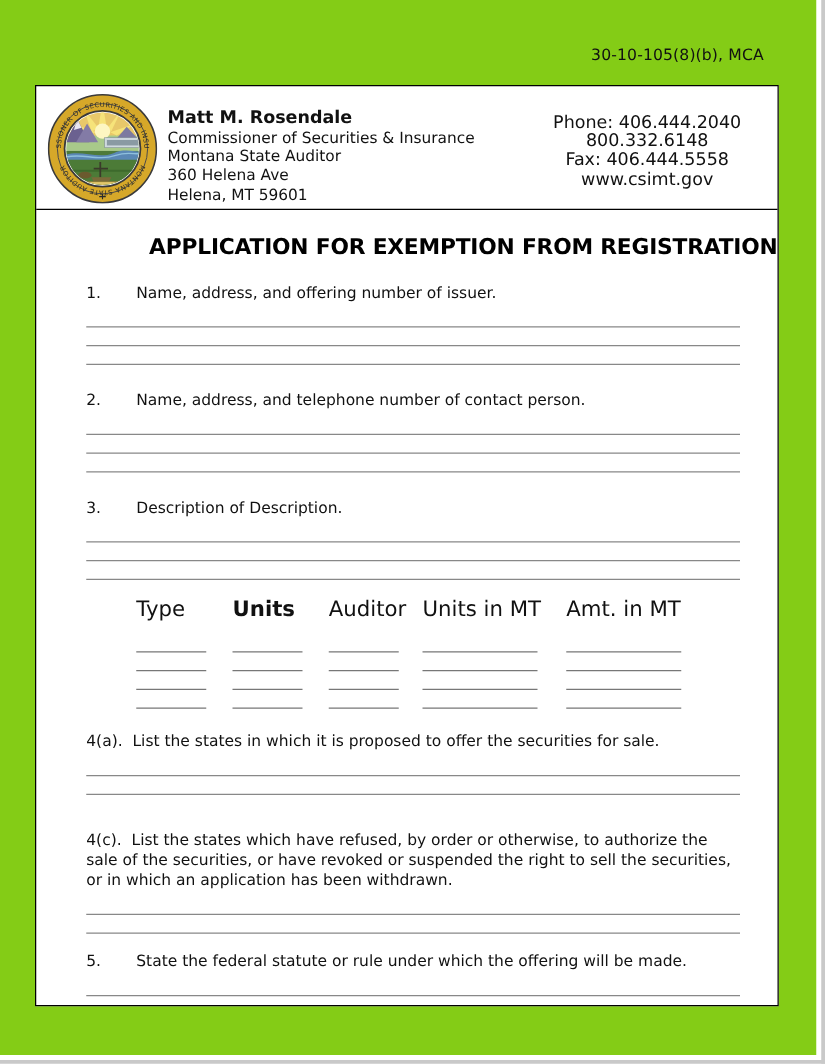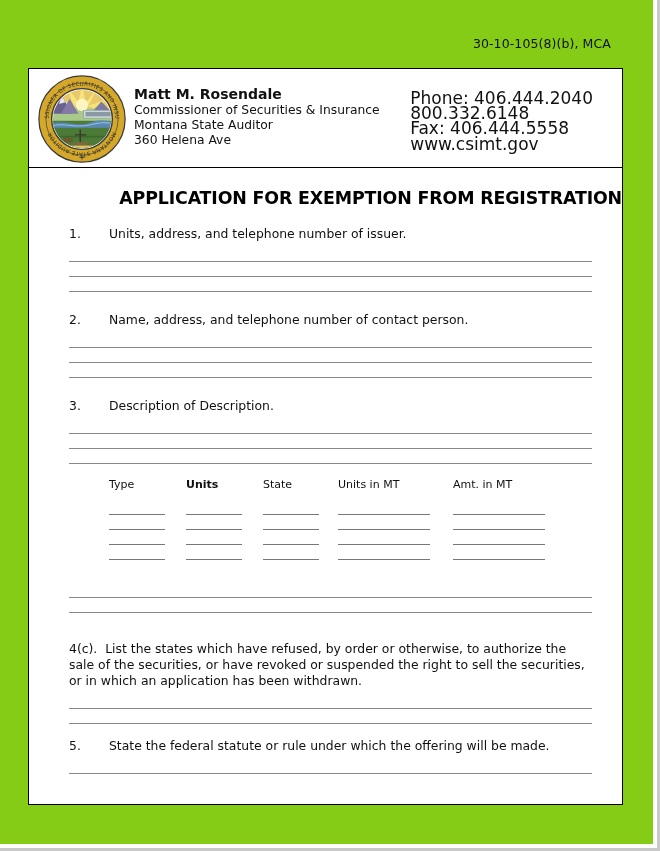--- a/index.html
+++ b/index.html
@@ -87,22 +87,22 @@
     font-weight: bold;
     font-size: 14px;
     line-height: 16px;
     margin-bottom: 1px;
   }
 
   .contact-block {
     position: absolute;
     right: 29px;
     top: 22px;
-    text-align: left;
-    font-size: 17px;
+    text-align: center;
+    font-size: 14px;
     color: #111;
     line-height: 15.2px;
   }
 
   
   .form-body {
     position: relative;
     padding: 0;
   }
   .form-title {
@@ -145,21 +145,21 @@
     height: 15px;
   }
 
   
   .sec-table {
     margin-top: 14px;
     padding-left: 40px;
   }
   .sec-head {
     display: flex;
-    font-size: 11px;
+    font-size: 17px;
     color: #111;
     margin-bottom: 13px;
   }
   .sec-rows { display: block; }
   .sec-row {
     display: flex;
     height: 15px;
   }
   .sec-cell { flex: 0 0 auto; }
   .sec-cell .seg {
@@ -247,40 +247,41 @@
               <line x1="50" y1="91" x2="50" y2="96"></line>
             </g>
           </svg>
         </div>
 
         <div class="agency-block">
           <div class="agency-name">Matt M. Rosendale</div>
           <div>Commissioner of Securities &amp; Insurance</div>
           <div>Montana State Auditor</div>
           <div>360 Helena Ave</div>
+          <div>Helena, MT 59601</div>
         </div>
 
         <div class="contact-block">
           <div>Phone: 406.444.2040</div>
           <div>800.332.6148</div>
           <div>Fax: 406.444.5558</div>
           <div>www.csimt.gov</div>
         </div>
       </div>
 
       <div class="form-body">
 
         <div class="form-title">APPLICATION FOR EXEMPTION FROM REGISTRATION</div>
 
         <div class="items">
 
           <div class="item">
             <div class="item-head">
               <span class="item-num">1.</span>
-              <span class="item-text-indent">Units, address, and telephone number of issuer.</span>
+              <span class="item-text-indent">Name, address, and offering number of issuer.</span>
             </div>
             <div class="lines">
               <div class="blank-line"></div>
               <div class="blank-line"></div>
               <div class="blank-line"></div>
             </div>
           </div>
 
           <div class="gap-md"></div>
 
@@ -307,21 +308,21 @@
               <div class="blank-line"></div>
               <div class="blank-line"></div>
               <div class="blank-line"></div>
             </div>
           </div>
 
           <div class="sec-table">
             <div class="sec-head">
               <div class="sec-cell c1">Type</div>
               <div class="sec-cell c2">Units</div>
-              <div class="sec-cell c3">State</div>
+              <div class="sec-cell c3">Auditor</div>
               <div class="sec-cell c4">Units in MT</div>
               <div class="sec-cell c5">Amt. in MT</div>
             </div>
             <div class="sec-rows">
               <div class="sec-row">
                 <div class="sec-cell c1">
                     <div class="seg"></div>
                   </div>
                 <div class="sec-cell c2">
                     <div class="seg"></div>
@@ -386,20 +387,23 @@
                 <div class="sec-cell c5">
                     <div class="seg"></div>
                   </div>
               </div>
             </div>
           </div>
 
           <div class="gap-sm"></div>
 
           <div class="item">
+            <div class="item-head">
+              <span class="item-text-plain"><span class="item-num-inline">4(a).</span><span>&nbsp;&nbsp;</span><span>List the states in which it is proposed to offer the securities for sale.</span></span>
+            </div>
             <div class="lines">
               <div class="blank-line"></div>
               <div class="blank-line"></div>
             </div>
           </div>
 
           <div class="gap-sm"></div>
 
 
           <div class="gap-sm"></div>

